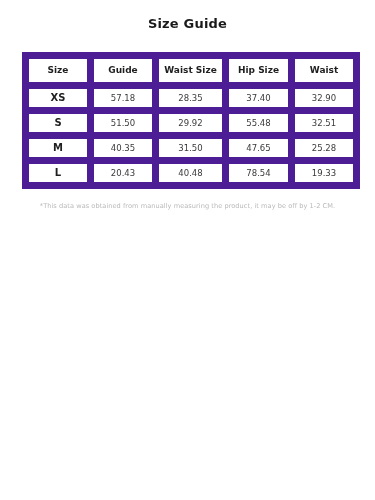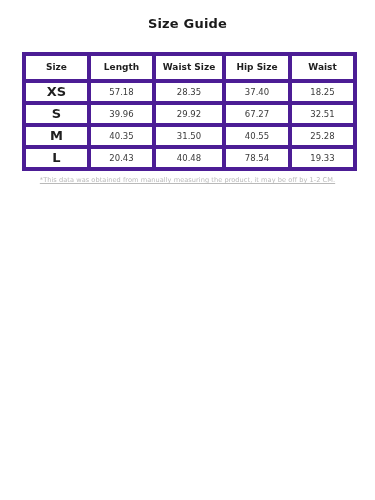--- a/index.html
+++ b/index.html
@@ -36,58 +36,57 @@
     margin: 20px 22px 0 22px;
   }
   table.size-table {
     width: 331px;
     border-collapse: collapse;
     table-layout: fixed;
     background: #ffffff;
   }
   table.size-table th,
   table.size-table td {
-    border: 4px solid #4c1d95;
+    border: 7px solid #4c1d95;
     text-align: center;
     vertical-align: middle;
     padding: 0;
     height: 18px;
     font-size: 8.5px;
     color: #3a3a3a;
     font-weight: normal;
     line-height: 18px;
   }
   table.size-table thead th {
     height: 23px;
     line-height: 23px;
     font-size: 9px;
     font-weight: bold;
     color: #1f1f1f;
   }
   table.size-table tbody td.size-label {
     font-weight: bold;
     color: #1f1f1f;
-    font-size: 13px;
+    font-size: 10px;
   }
   col.c-size    { width: 65px; }
   col.c-length  { width: 65px; }
   col.c-waist   { width: 70px; }
   col.c-hip     { width: 66px; }
   col.c-thigh   { width: 65px; }
 
   .footnote {
-    margin: 4px 22px 0 22px;
+    margin: 12px 22px 0 22px;
     width: 331px;
     text-align: center;
     font-size: 6.6px;
     line-height: 10px;
     color: #b9b9b9;
     letter-spacing: 0.05px;
     white-space: nowrap;
-    text-decoration: underline;
   }
 </style>
 </head>
 <body>
 
 <div class="page">
 
   <h1 class="page-title">Size Guide</h1>
 
   <div class="table-wrap">
@@ -95,46 +94,46 @@
       <colgroup>
         <col class="c-size">
         <col class="c-length">
         <col class="c-waist">
         <col class="c-hip">
         <col class="c-thigh">
       </colgroup>
       <thead>
         <tr>
           <th>Size</th>
-          <th>Length</th>
+          <th>Guide</th>
           <th>Waist Size</th>
           <th>Hip Size</th>
           <th>Waist</th>
         </tr>
       </thead>
       <tbody>
         <tr>
           <td class="size-label">XS</td>
           <td>57.18</td>
           <td>28.35</td>
           <td>37.40</td>
-          <td>18.25</td>
+          <td>32.90</td>
         </tr>
         <tr>
           <td class="size-label">S</td>
-          <td>39.96</td>
+          <td>51.50</td>
           <td>29.92</td>
-          <td>67.27</td>
+          <td>55.48</td>
           <td>32.51</td>
         </tr>
         <tr>
           <td class="size-label">M</td>
           <td>40.35</td>
           <td>31.50</td>
-          <td>40.55</td>
+          <td>47.65</td>
           <td>25.28</td>
         </tr>
         <tr>
           <td class="size-label">L</td>
           <td>20.43</td>
           <td>40.48</td>
           <td>78.54</td>
           <td>19.33</td>
         </tr>
       </tbody>

